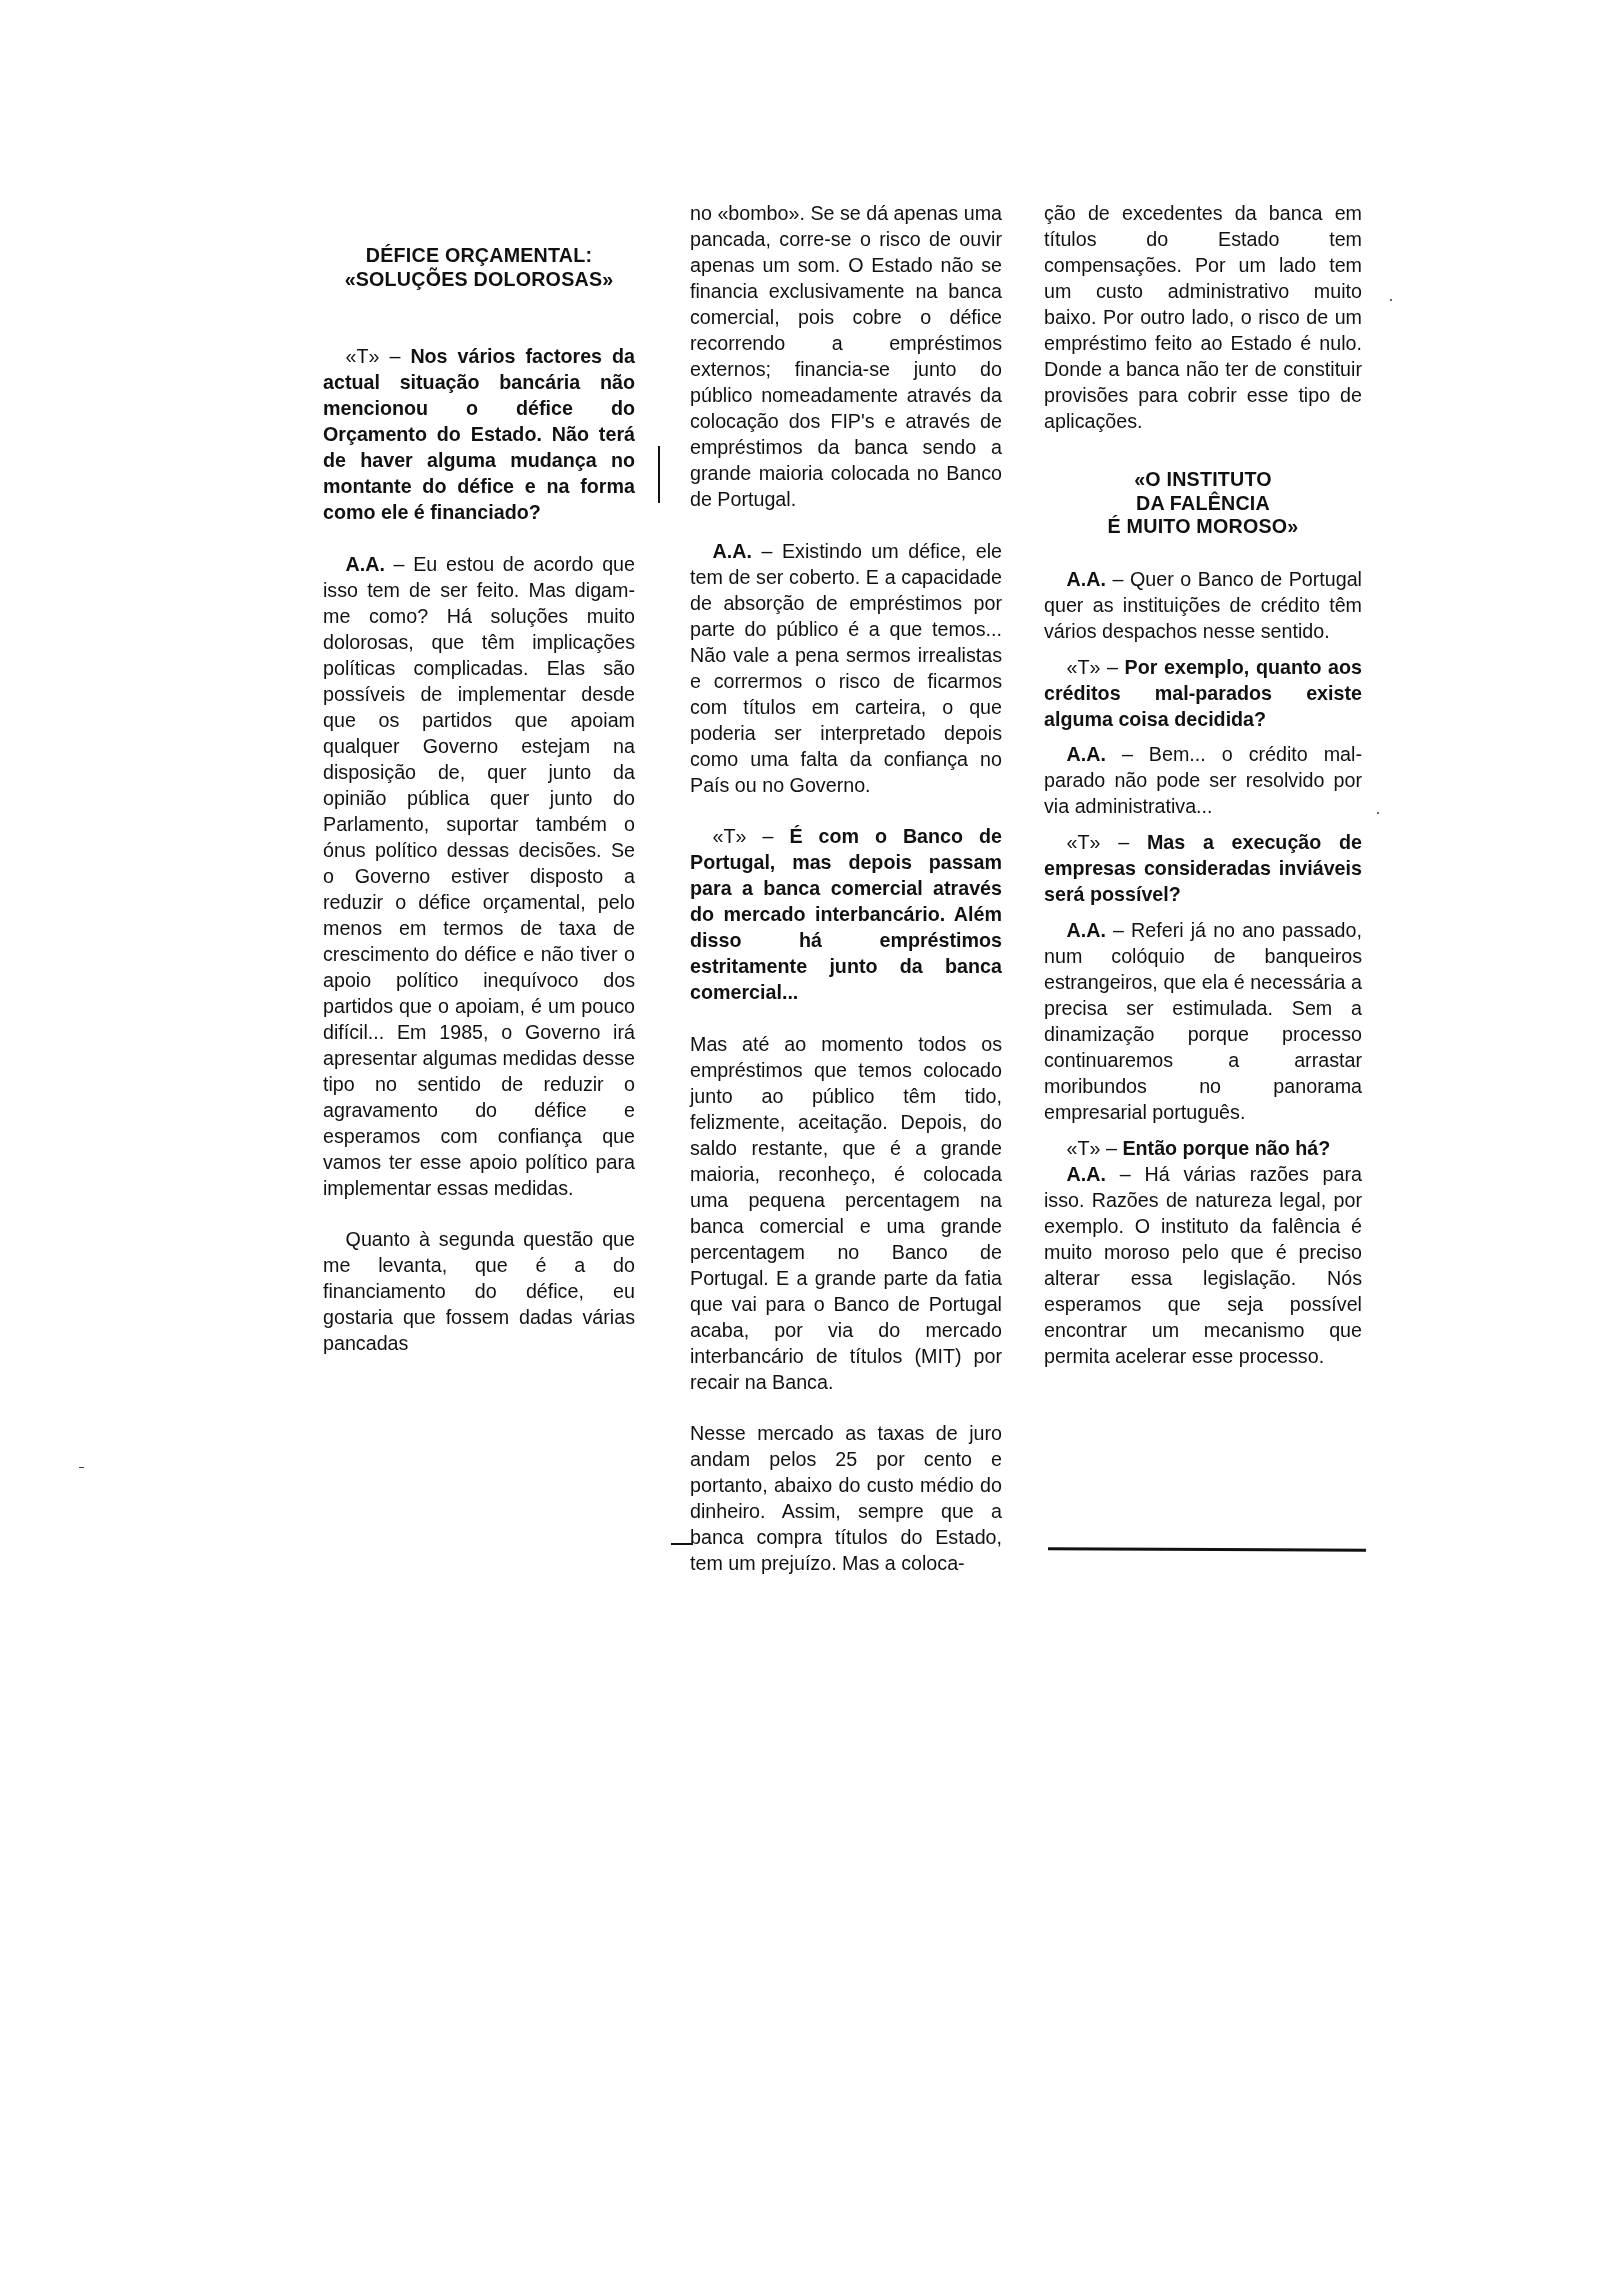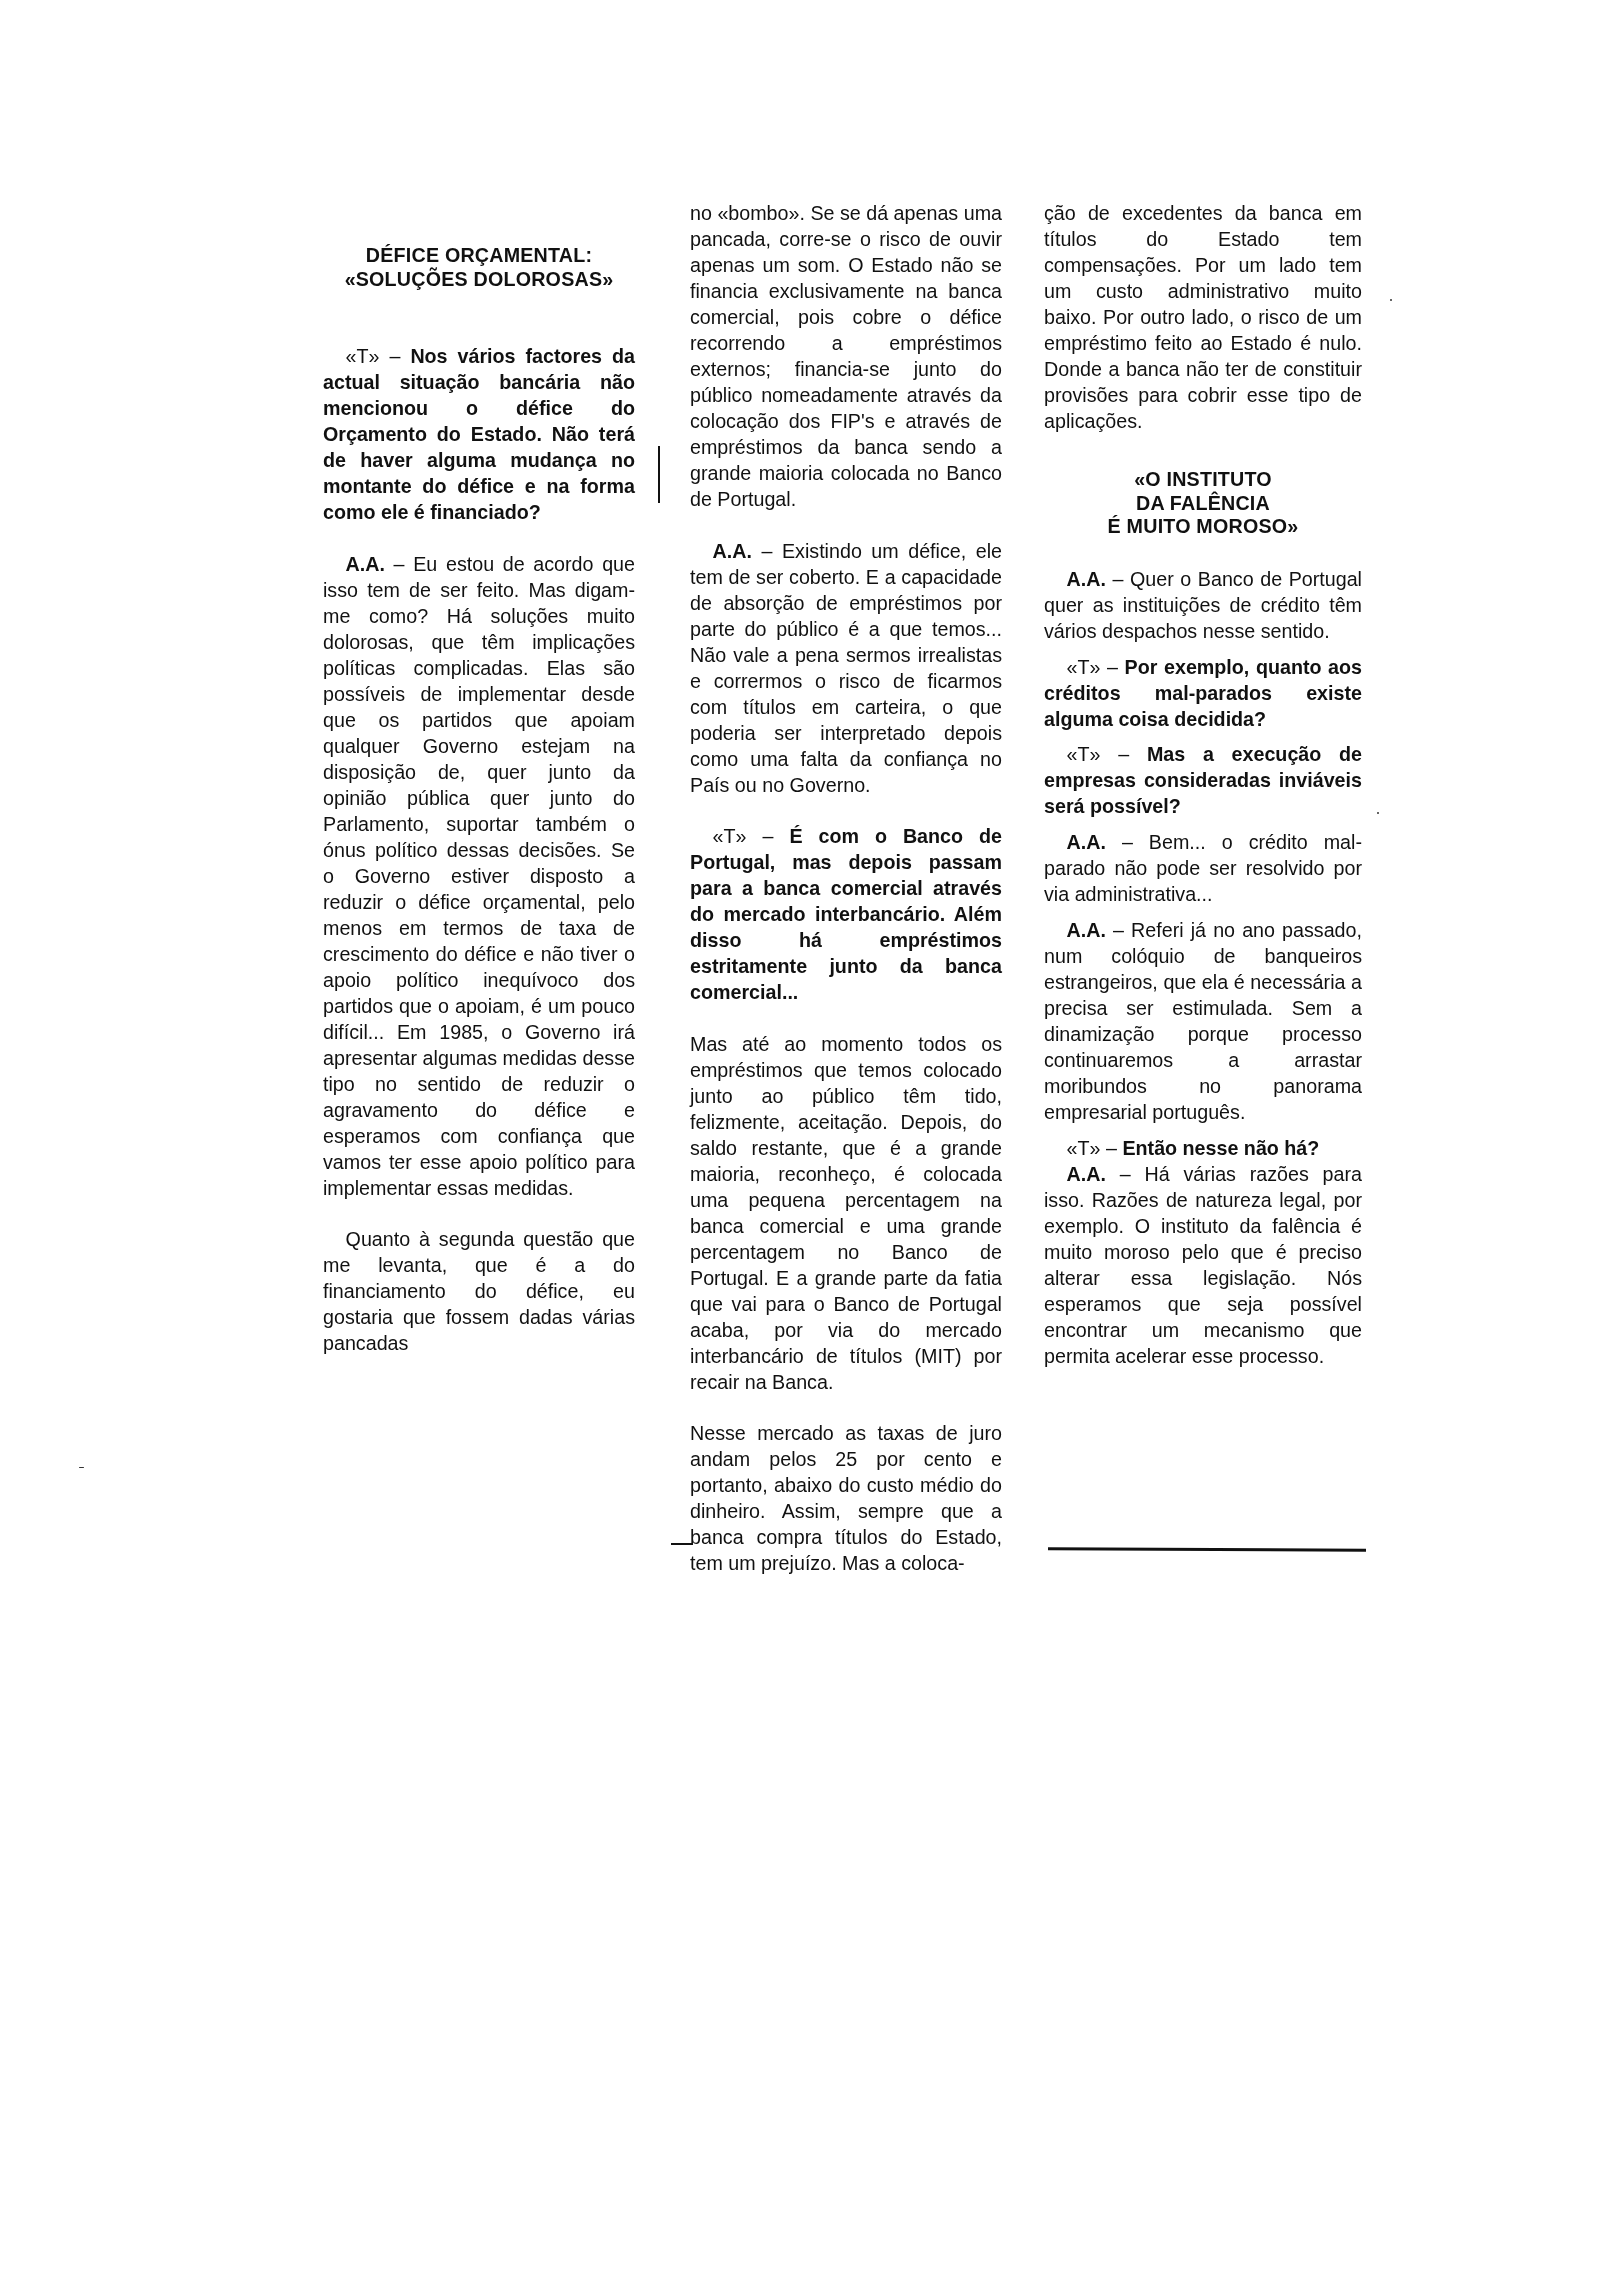--- a/index.html
+++ b/index.html
@@ -63,31 +63,31 @@
     <div>«O INSTITUTO</div>
     <div>DA FALÊNCIA</div>
     <div>É MUITO MOROSO»</div>
   </div>
   <p class="indent" style="margin-bottom:9.8px">
     <span class="spk-aa">A.A.</span><span> – Quer o Banco de Portugal quer as instituições de crédito têm vários despachos nesse sentido.</span>
   </p>
   <p class="indent q" style="margin-bottom:9.8px">
     <span class="spk-t">«T» – </span><span>Por exemplo, quanto aos créditos mal-parados existe alguma coisa decidida?</span>
   </p>
+  <p class="indent" style="margin-bottom:9.8px">
+    <span class="spk-aa">A.A.</span><span> – Bem... o crédito mal-parado não pode ser resolvido por via administrativa...</span>
+  </p>
   <p class="indent q" style="margin-bottom:9.8px">
     <span class="spk-t">«T» – </span><span>Mas a execução de empresas consideradas inviáveis será possível?</span>
-  </p>
-  <p class="indent" style="margin-bottom:9.8px">
-    <span class="spk-aa">A.A.</span><span> – Bem... o crédito mal-parado não pode ser resolvido por via administrativa...</span>
   </p>
   <p class="indent" style="margin-bottom:9.8px">
     <span class="spk-aa">A.A.</span><span> – Referi já no ano passado, num colóquio de banqueiros estrangeiros, que ela é necessária a precisa ser estimulada. Sem a dinamização porque processo continuaremos a arrastar moribundos no panorama empresarial português.</span>
   </p>
   <p class="indent q tight">
-    <span class="spk-t">«T» – </span><span>Então nesse não há?</span>
+    <span class="spk-t">«T» – </span><span>Então porque não há?</span>
   </p>
   <p class="indent tight">
     <span class="spk-aa">A.A.</span><span> – Há várias razões para isso. Razões de natureza legal, por exemplo. O instituto da falência é muito moroso pelo que é preciso alterar essa legislação. Nós esperamos que seja possível encontrar um mecanismo que permita acelerar esse processo.</span>
   </p>
 </div>
 
 <div class="rule" id="rule-right"></div>
 
 <div class="speck" style="left:79px; top:1467px; width:4.9px; height:1px;"></div>
 <div class="speck" style="left:1390px; top:299px;"></div>

